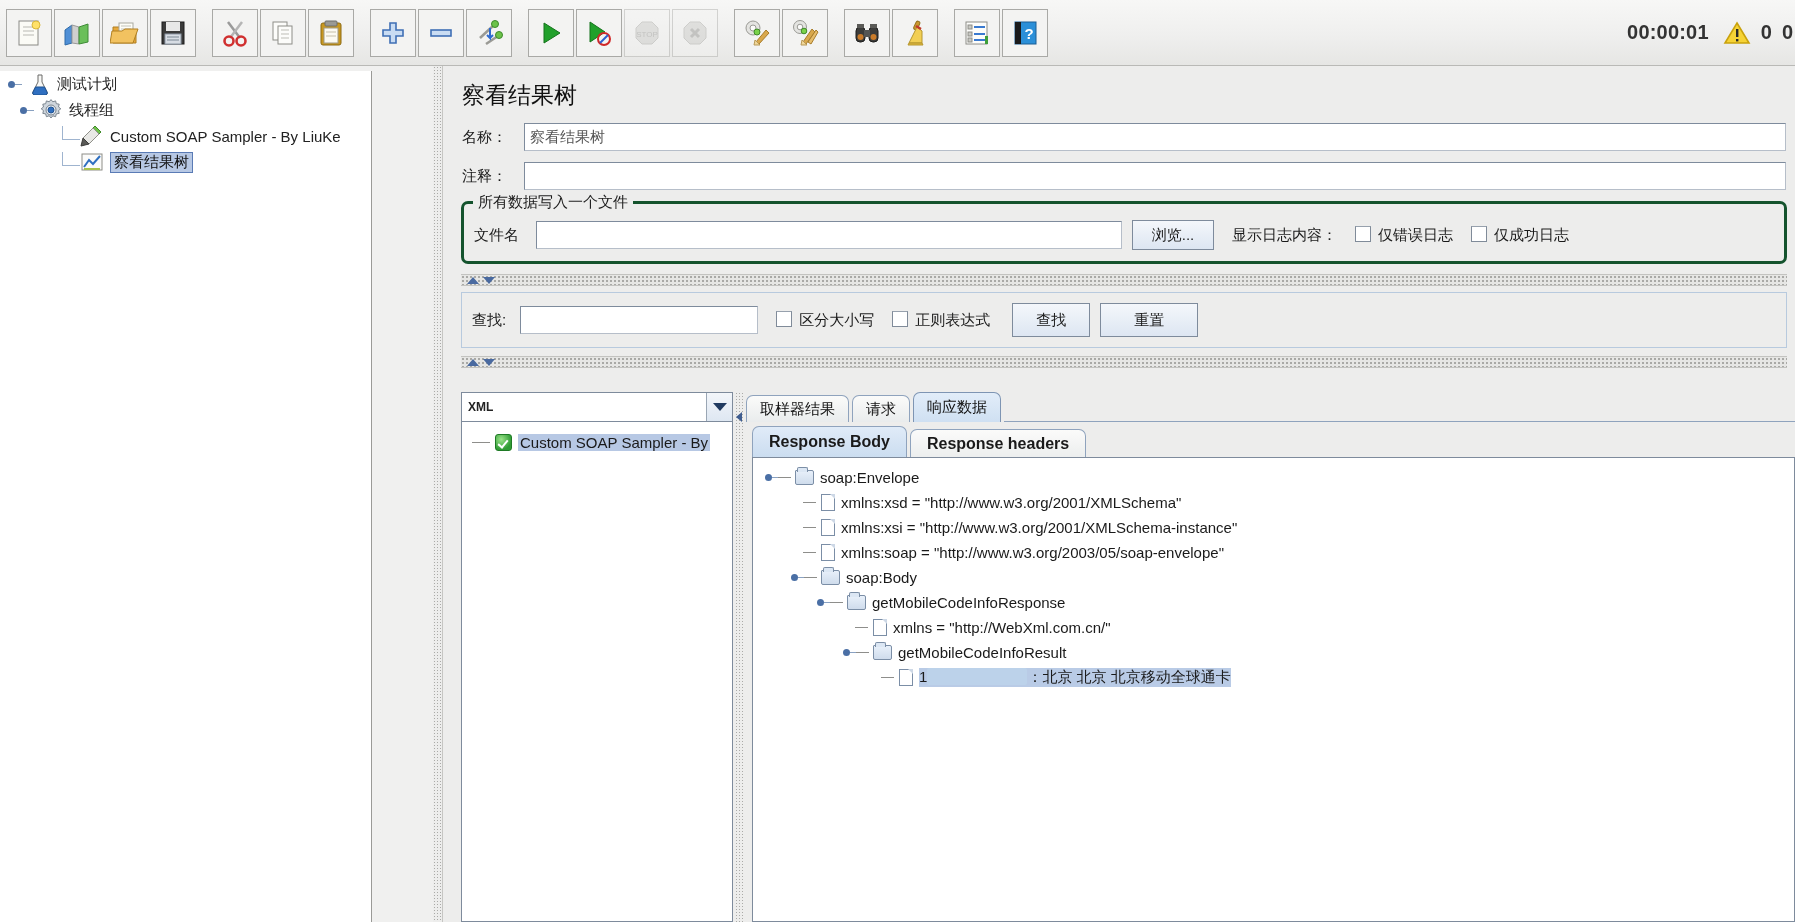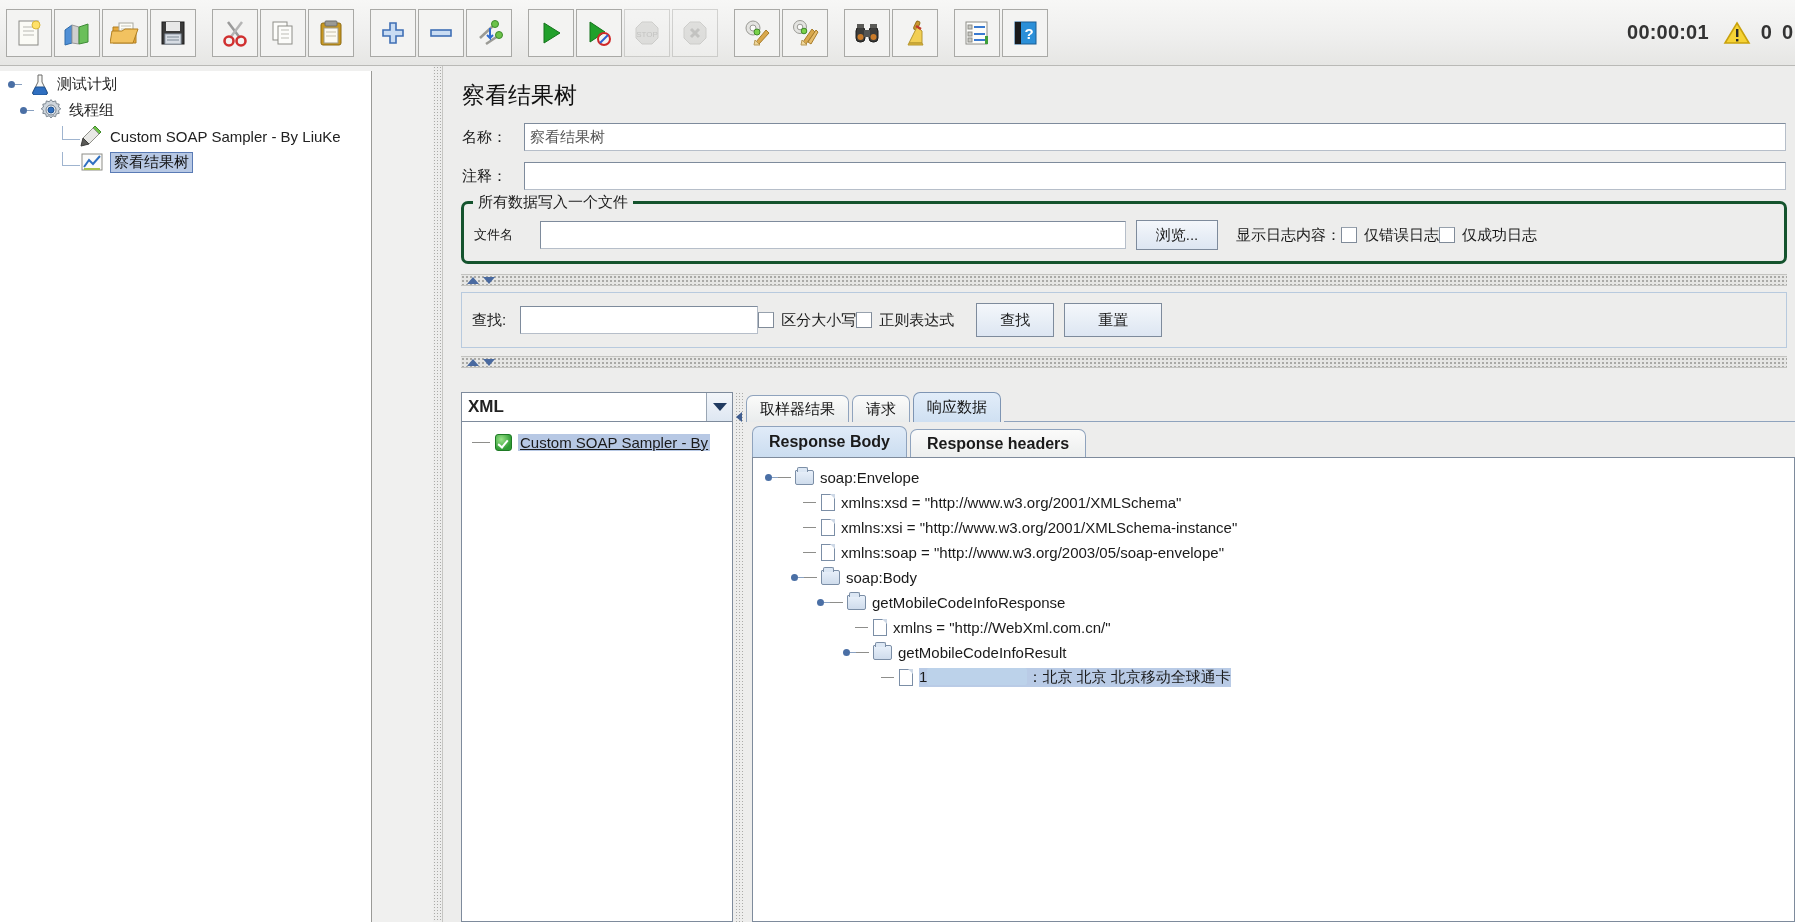--- a/index.html
+++ b/index.html
@@ -106,21 +106,21 @@
     border: 1px solid #7e8b9c; height: 30px; padding: 0 14px;
     font-size: 15px; color: #1a1a1a; display: flex; align-items: center;
     justify-content: center; font-family: "Liberation Sans", sans-serif;
   }
   .chk {
     width: 16px; height: 16px; background: #fff;
     border: 1px solid #808b99; border-top-color: #97a1ad;
     display: inline-block; vertical-align: middle;
   }
   .chklabel { margin-left: 7px; font-size: 15px; }
-  .chkwrap { display: flex; align-items: center; }
+  .chkwrap { display: flex; margin-left: 18px; }
 
   .splitbar {
     margin: 10px 8px 0 17px; height: 12px;
     background-image: radial-gradient(#a9a9a6 1px, transparent 1px);
     background-size: 4px 4px;
     background-color: #e6e6e4;
     border-top: 1px solid #c3c3c0; border-bottom: 1px solid #c3c3c0;
     display: flex; align-items: center; padding-left: 6px;
   }
   .tri { width: 0; height: 0; margin-right: 4px; }
@@ -134,32 +134,32 @@
 
   
   .bottom {
     position: absolute; left: 17px; right: 0; top: 326px; bottom: 0;
   }
   .bsplit { display: flex; height: 100%; }
   .xmlcol { width: 272px; display: flex; flex-direction: column; }
   .combo {
     height: 30px; background: #fff; border: 1px solid #7e8b9c;
     display: flex; align-items: center; justify-content: space-between;
-    font-size: 17px; font-weight: bold; color: #222; padding-left: 6px;
+    font-size: 12px; font-weight: bold; color: #222; padding-left: 6px;
   }
   .combo .arrowbtn {
     width: 26px; height: 28px; display: flex; align-items: center; justify-content: center;
     background: linear-gradient(to bottom,#f3f6fa,#dee7f2); border-left: 1px solid #9aa6b4;
   }
   .carat { width:0;height:0;border-left:7px solid transparent;border-right:7px solid transparent;border-top:8px solid #203a60; }
   .reslist {
     flex: 1; background: #fff; border: 1px solid #7e8b9c; border-top: none;
     padding-top: 8px; overflow: hidden;
   }
-  .resrow { display: flex; align-items: center; height: 24px; font-size: 15px; padding-left: 10px; text-decoration: underline; }
+  .resrow { display: flex; align-items: center; height: 24px; font-size: 15px; padding-left: 10px; }
   .dash { width: 18px; border-top: 1px solid #8e8e8b; margin-right: 5px; }
   .okmark {
     width: 17px; height: 17px; border-radius: 3px; margin-right: 6px;
     background: radial-gradient(circle at 35% 30%, #9be48a, #2f9b34 70%);
     border: 1px solid #1e7a25; position: relative;
   }
   .okmark::after {
     content: ""; position: absolute; left: 4px; top: 3px; width: 4px; height: 8px;
     border-right: 2px solid #fff; border-bottom: 2px solid #fff; transform: rotate(40deg);
   }
@@ -507,21 +507,21 @@
       </div>
 
       <div class="formrow">
         <span class="flabel">注释：</span>
         <span class="jtext" style="width:1262px"></span>
       </div>
 
       <div class="groupbox">
         <span class="gtitle">所有数据写入一个文件</span>
         <div class="grow">
-          <span style="font-size:13px;margin-right:27px">文件名</span>
+          <span style="font-size:15px;margin-right:17px">文件名</span>
           <span class="jtext" style="width:586px"></span>
           <span class="jbtn" style="margin-left:10px;width:82px">浏览...</span>
           <span style="font-size:15px;margin-left:18px">显示日志内容：</span>
           <span class="chkwrap">
             <span class="chk"></span>
             <span class="chklabel">仅错误日志</span>
           </span>
           <span class="chkwrap">
             <span class="chk"></span>
             <span class="chklabel">仅成功日志</span>

